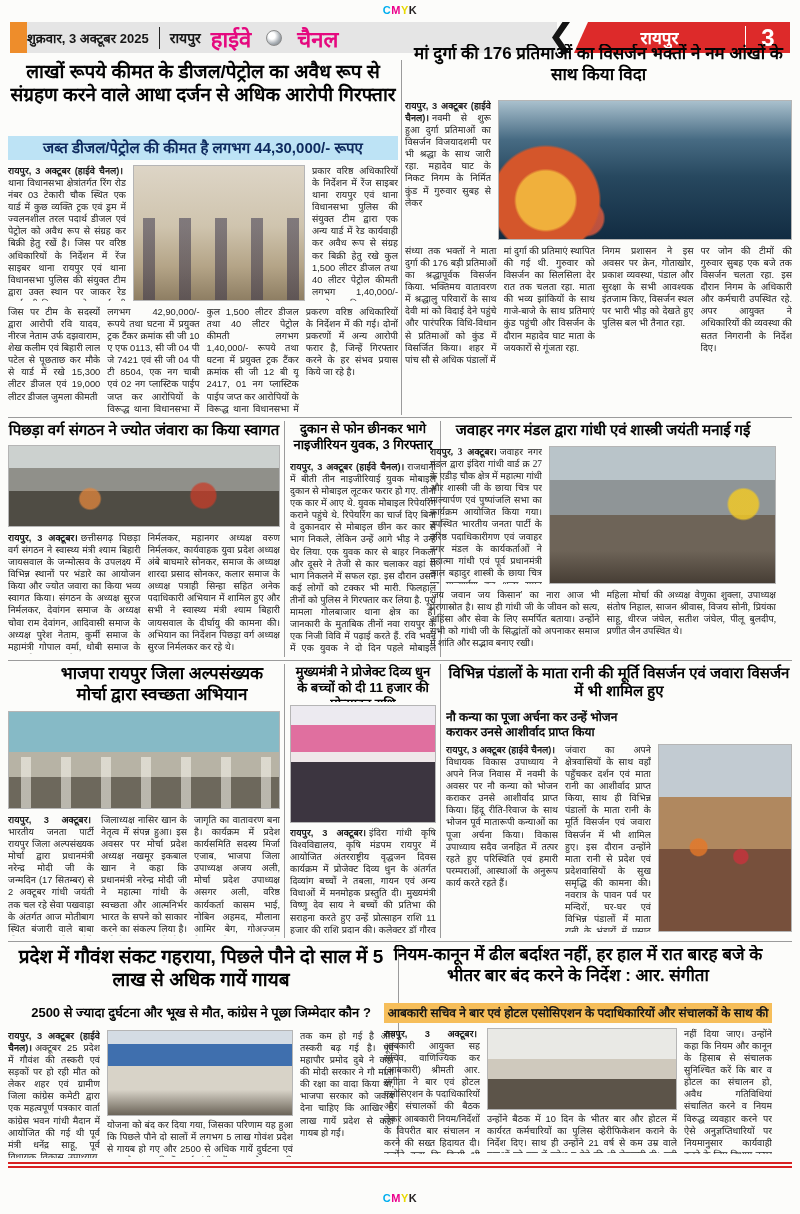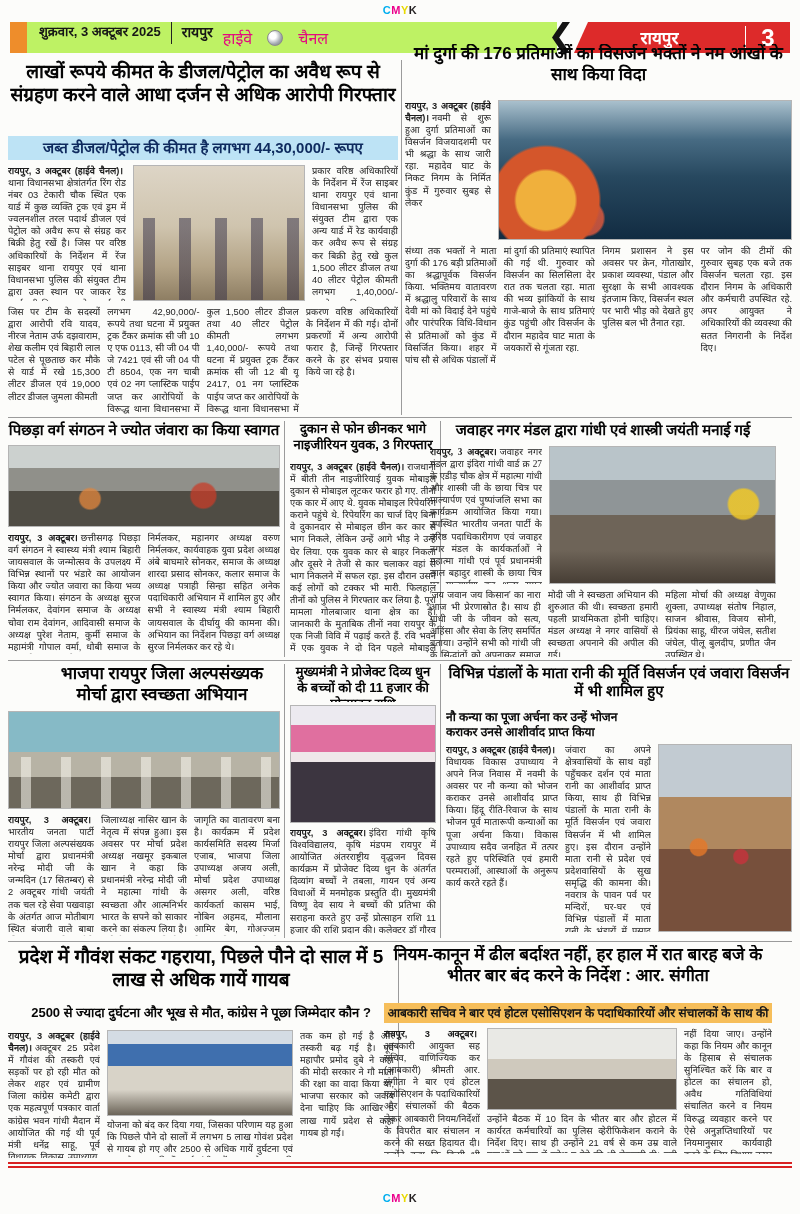--- a/index.html
+++ b/index.html
@@ -7,25 +7,25 @@
     width:800px;height:1214px;position:relative;background:#fcfcfa;
     font-family:"Liberation Sans","DejaVu Sans",sans-serif;color:#111;
     overflow:hidden;
   }
   .abs{position:absolute;}
   
   .cmyk{width:100%;text-align:center;font-size:11px;font-weight:bold;letter-spacing:.5px;}
   .cmyk .c{color:#00AEEF}.cmyk .m{color:#EC008C}.cmyk .y{color:#E8D900}.cmyk .k{color:#231F20}
   
   .hdr-orange{left:10px;top:22px;width:17px;height:31px;background:#EE8D2B;}
-  .hdr-yellow{left:27px;top:22px;width:530px;height:31px;background:#bef264;display:flex;gap:10px;padding-left:12px;box-sizing:border-box;}
+  .hdr-yellow{left:27px;top:22px;width:530px;height:31px;background:#e5e5e5;display:flex;align-items:center;gap:10px;box-sizing:border-box;}
   .hdr-date{font-size:13px;font-weight:bold;color:#161616;}
   .hdr-vline{width:1px;height:22px;background:#222;}
   .hdr-city{font-size:14px;font-weight:bold;color:#161616;}
-  .masthead{display:flex;align-items:center;gap:15px;font-size:16px;font-weight:normal;color:#E5097F;}
+  .masthead{display:flex;align-items:center;gap:15px;font-size:22px;font-weight:bold;color:#E5097F;}
   .logo-circle{display:inline-block;width:14px;height:14px;border-radius:50%;
     background:radial-gradient(circle at 35% 35%, #ffffff 0 25%, #aab0b6 60%, #6b7075 100%);
     border:1px solid #8c8c8c;}
   .hdr-chevron{left:552px;top:22px;width:18px;height:31px;background:#141414;
     clip-path:polygon(100% 0,40% 50%,100% 100%,58% 100%,0 50%,58% 0);}
   .red-ribbon{left:574px;top:22px;width:216px;height:31px;background:#DD2A2A;
     clip-path:polygon(14px 0,100% 0,100% 100%,0 100%);
     display:flex;align-items:center;color:#fff;}
   .ribbon-city{flex:1;text-align:center;font-size:17px;font-weight:bold;}
   .ribbon-sep{width:1px;height:24px;background:#fff;}
@@ -166,21 +166,20 @@
 <div class="abs" style="left:430px;top:421px;width:346px;font-family:Liberation Serif, serif;">
   <div class="hl h-md" style="height:22px;white-space:nowrap;">जवाहर नगर मंडल द्वारा गांधी एवं शास्त्री जयंती मनाई गई</div>
   <div class="flexrow" style="margin-top:3px;height:138px;">
     <div class="news col" style="width:112px;">
       <span class="dl">रायपुर, 3 अक्टूबर।</span><span>जवाहर नगर मंडल द्वारा इंदिरा गांधी वार्ड क्र 27 के एडीड़ चौक क्षेत्र में महात्मा गांधी और शास्त्री जी के छाया चित्र पर माल्यार्पण एवं पुष्पांजलि सभा का कार्यक्रम आयोजित किया गया। उपस्थित भारतीय जनता पार्टी के वरिष्ठ पदाधिकारीगण एवं जवाहर नगर मंडल के कार्यकर्ताओं ने महात्मा गांधी एवं पूर्व प्रधानमंत्री लाल बहादुर शास्त्री के छाया चित्र पर माल्यार्पण कर श्रद्धा सुमन अर्पित किए। कार्यक्रम में उपस्थित लौह एवं शिल्पकला मंडल के अध्यक्ष प्रभु विश्वकर्मा ने अपने संबोधन में कहा कि गांधी जी का सत्य और अहिंसा का मार्ग तथा शास्त्री जी की सादगी,</span>
     </div>
     <div class="photo" id="ph-jawahar" style="flex:1;height:138px;"></div>
   </div>
   <div class="flexrow" style="margin-top:5px;height:68px;">
     <div class="news col" style="flex:1;">'जय जवान जय किसान' का नारा आज भी प्रेरणास्रोत है। साथ ही गांधी जी के जीवन को सत्य, अहिंसा और सेवा के लिए समर्पित बताया। उन्होंने सभी को गांधी जी के सिद्धांतों को अपनाकर समाज में शांति और सद्भाव बनाए रखी।</div>
-    <div class="news col" style="flex:1;">मोदी जी ने स्वच्छता अभियान की शुरुआत की थी। स्वच्छता हमारी पहली प्राथमिकता होनी चाहिए। मंडल अध्यक्ष ने नगर वासियों से स्वच्छता अपनाने की अपील की गई।</div>
     <div class="news col" style="flex:1;">महिला मोर्चा की अध्यक्ष वेणुका शुक्ला, उपाध्यक्ष संतोष निहाल, साजन श्रीवास, विजय सोनी, प्रियंका साहू, धीरज जंघेल, सतीश जंघेल, पीलू बुलदीप, प्रणीत जैन उपस्थित थे।</div>
   </div>
 </div>
 
 <div class="hrule" style="left:8px;top:660px;width:784px;"></div>
 
 <div class="abs" style="left:8px;top:664px;width:272px;">
   <div class="hl h-lg" style="height:44px;margin-left:36px;">भाजपा रायपुर जिला अल्पसंख्यक मोर्चा द्वारा स्वच्छता अभियान</div>
   <div class="photo" id="ph-bjp" style="width:272px;height:98px;margin-top:3px;"></div>
   <div class="flexrow" style="margin-top:5px;height:122px;">

